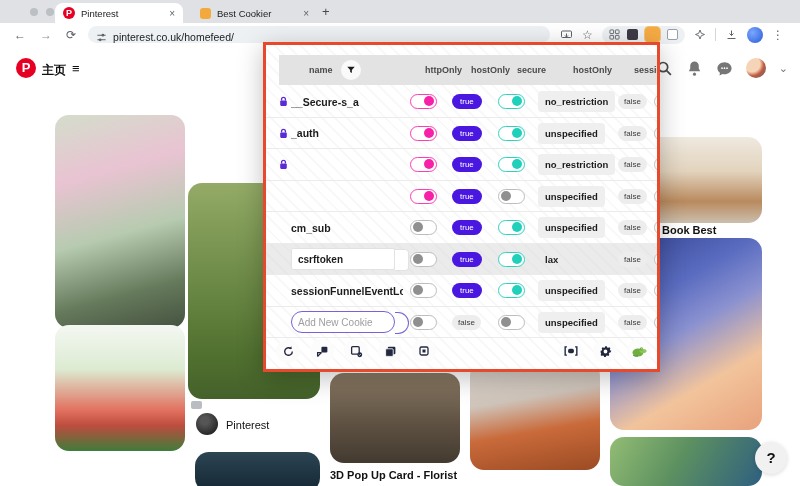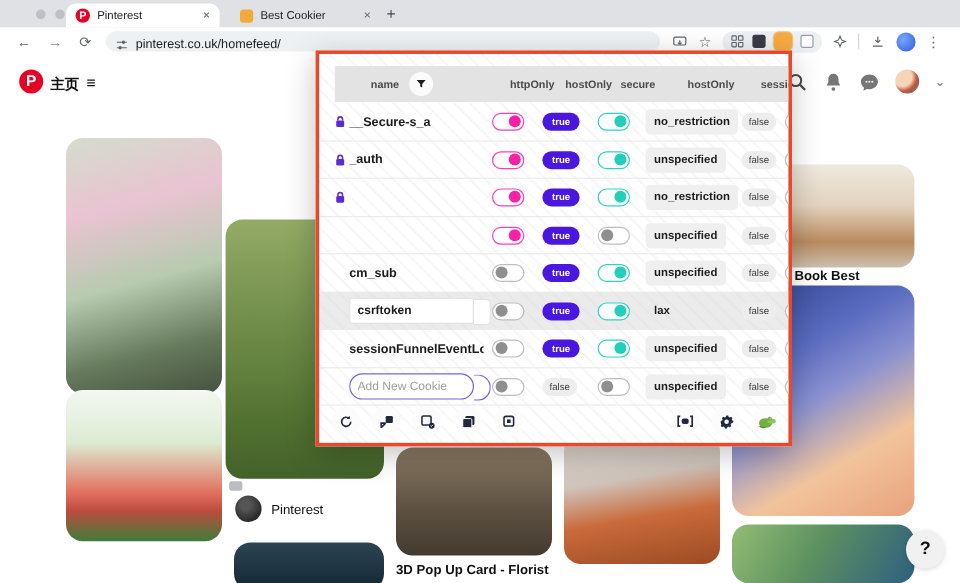--- a/index.html
+++ b/index.html
@@ -81,21 +81,21 @@
   .name-input.new::placeholder { color:#9e9e9e; font-weight:normal; }
   .stub-input { position:absolute; left:129px; top:5px; width:14px; height:22px; background:#fff;
     border:1px solid #e2e2e2; border-left:none; border-radius:0 4px 4px 0; }
   .stub-input.new { border:1.5px solid #7b61d6; border-left:none; border-radius:0 11px 11px 0; }
   .httpc { left:144px; } .hostc { left:186px; } .secc { left:232px; }
   .samec { left:272px; } .sessc { left:352px; } .cutc { left:388px; }
   .tgl { width:27px; height:15px; border-radius:8px; border:1.5px solid #bdbdbd; background:#fff; position:relative; }
   .tgl i { position:absolute; top:1.2px; left:2px; width:10px; height:10px; border-radius:50%; background:#8f8f8f; }
   .tgl.pink { border-color:#ff3cb3; } .tgl.pink i { left:auto; right:2px; background:#f720a9; }
   .tgl.teal { border-color:#2ed3c0; } .tgl.teal i { left:auto; right:2px; background:#21d0bb; }
-  .pill-true { background:#4a17e0; color:#fff; font-size:8px; font-weight:bold; border-radius:8px; padding:3px 8px; }
+  .pill-true { background:#4a17e0; color:#fff; font-size:8px; font-weight:normal; border-radius:8px; padding:3px 8px; }
   .pill-gray { background:#ededed; color:#3c3c3c; font-size:8px; border-radius:8px; padding:3px 6px; }
   .pill-same { background:#efefef; color:#1c1c1c; font-size:9.5px; font-weight:bold; border-radius:4px; padding:5px 7px; }
   .ck-row.hl .pill-same { background:transparent; }
   .ck-tools { position:absolute; left:0; bottom:0; right:0; height:36px; display:flex; align-items:center; }
   .tool { width:24px; height:24px; border-radius:50%; background:#fcfcfc; display:flex;
     align-items:center; justify-content:center; margin-left:10px; }
   .tool svg { display:block; }
   .spacer { flex:1; }
 </style>
 </head>

